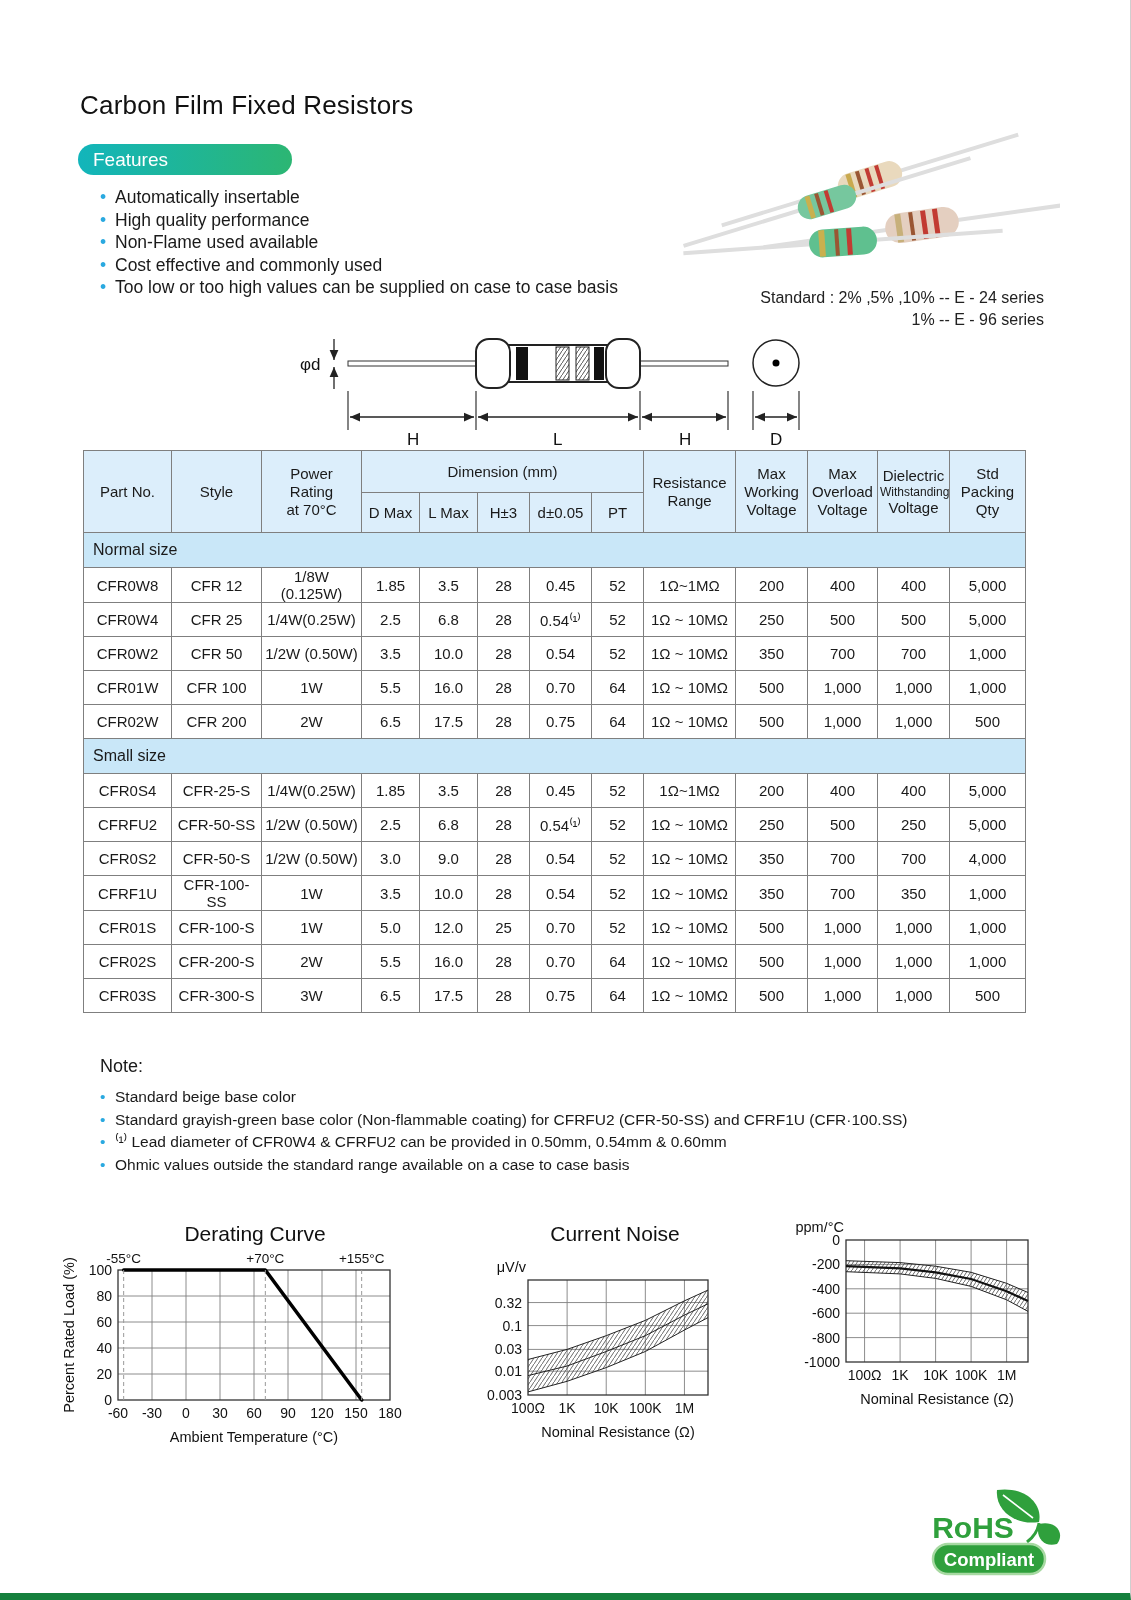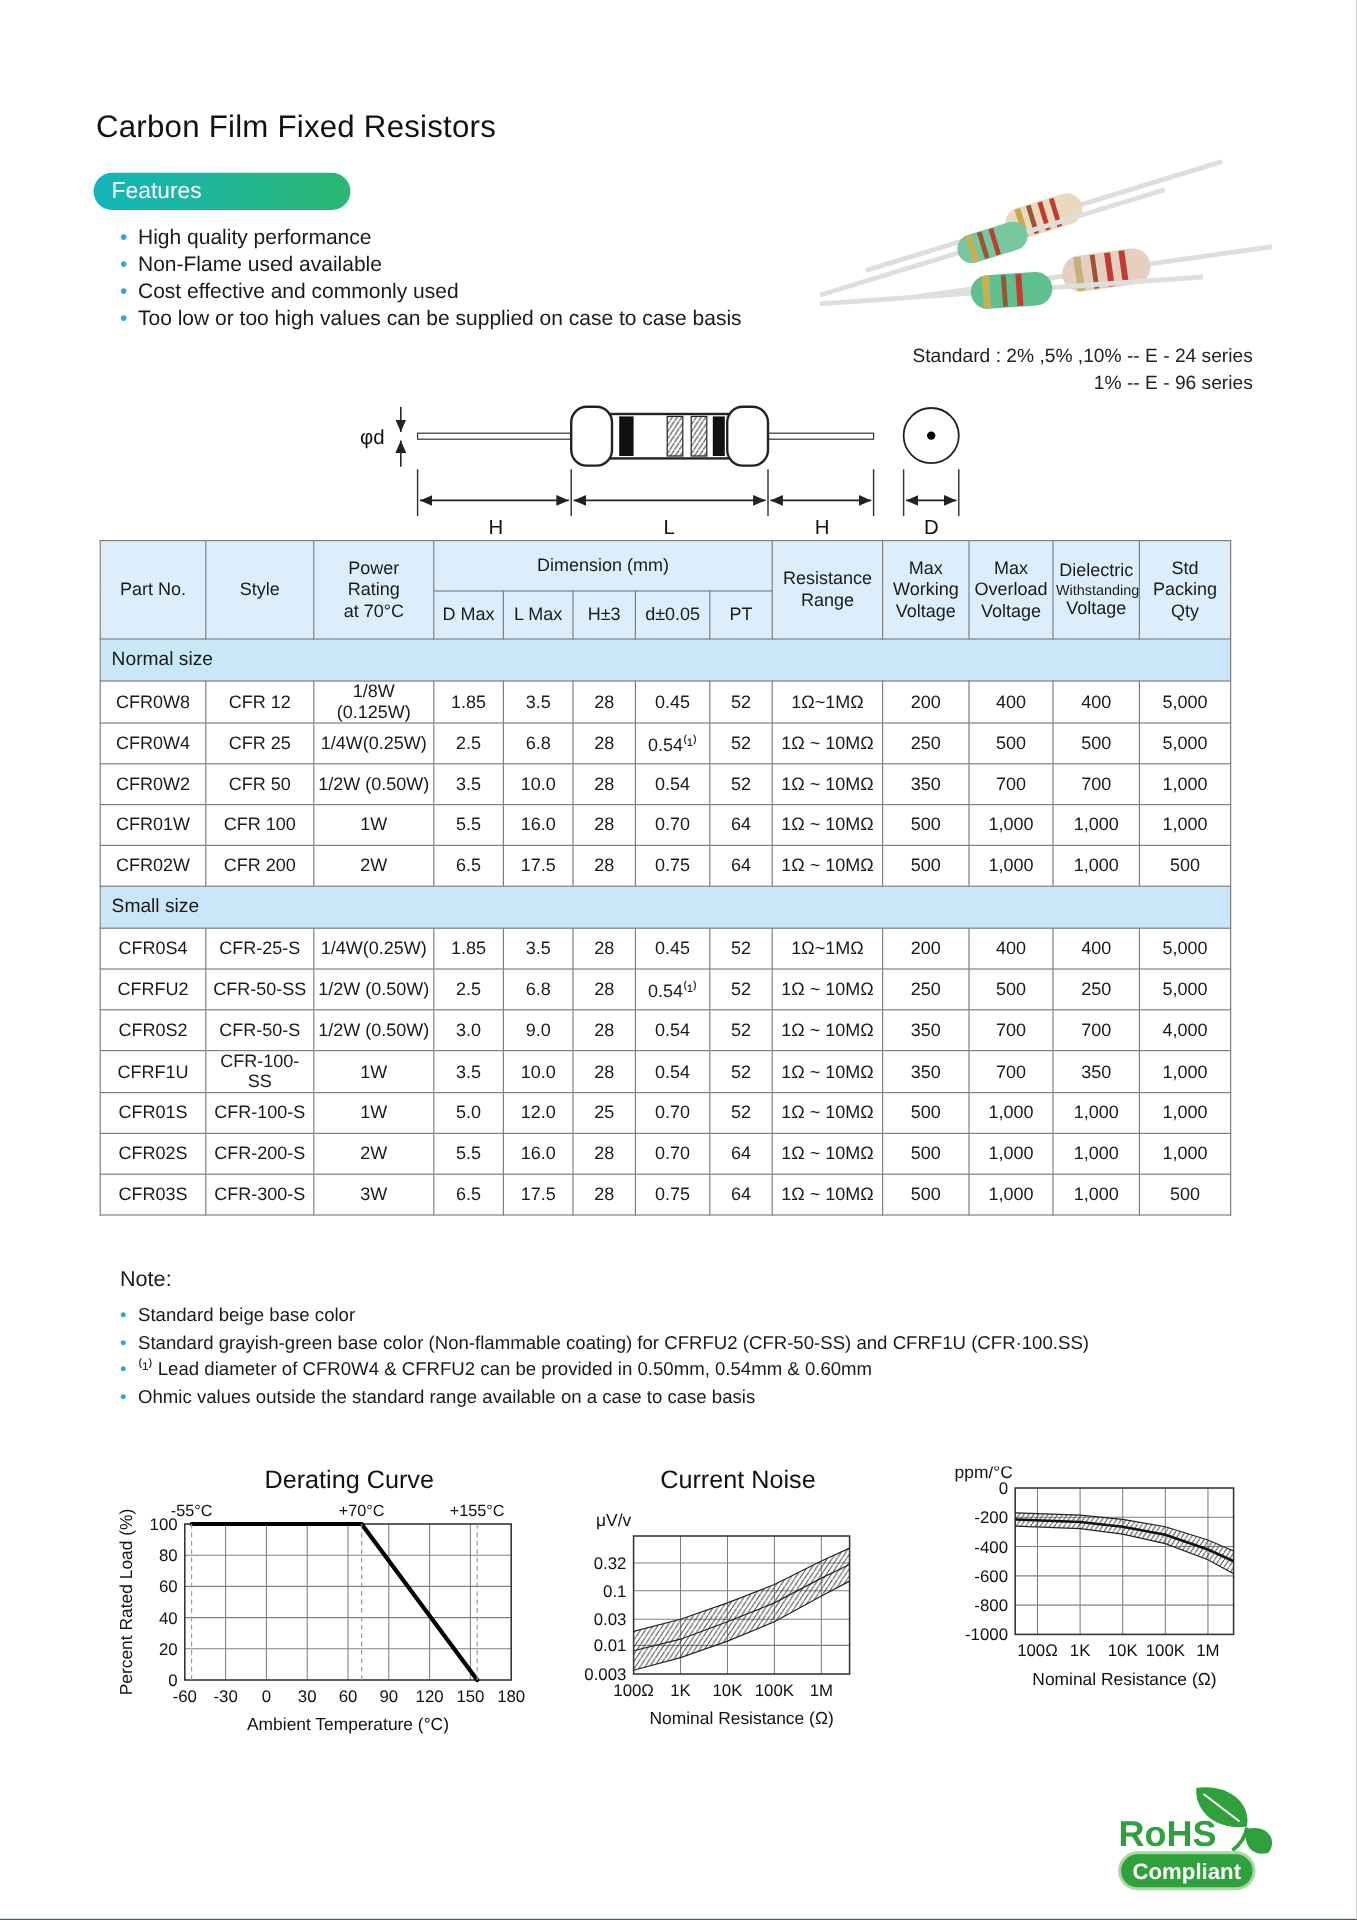--- a/index.html
+++ b/index.html
@@ -1,17 +1,17 @@
 <!DOCTYPE html>
 <html><head>
 <meta charset="utf-8">
 <style>
   html,body{margin:0;padding:0;background:#fff;}
   body{width:1131px;height:1600px;position:relative;font-family:"Liberation Sans",sans-serif;color:#1a1a1a;overflow:hidden;}
-  .page{position:absolute;inset:0;border-right:1px solid #cfcfcf;border-bottom:1px solid #15803d;background:#fff;}
+  .page{position:absolute;inset:0;border-right:1px solid #cfcfcf;border-bottom:7px solid #15803d;background:#fff;}
   .abs{position:absolute;}
   .page-title{left:80px;top:90px;font-size:26px;letter-spacing:.2px;color:#111;}
   .features-pill{left:78px;top:144px;width:214px;height:31px;border-radius:16px;
     background:linear-gradient(90deg,#12b5bb,#2cb673);color:#fff;font-size:19px;line-height:31px;padding-left:15px;box-sizing:border-box;}
   ul.dotlist{list-style:none;margin:0;padding:0;}
   ul.dotlist li{position:relative;padding-left:15px;}
   ul.dotlist li::before{content:"•";position:absolute;left:0;color:#2aa9e0;}
   .features-list{left:100px;top:189px;width:600px;font-size:17.5px;}
   .features-list li{margin-bottom:5px;line-height:17.5px;}
   .standard{left:700px;top:287px;width:344px;text-align:right;font-size:16px;line-height:22px;color:#222;}
@@ -44,20 +44,21 @@
 </head>
 <body>
 
 <div class="page">
 
   <div class="abs page-title">Carbon Film Fixed Resistors</div>
 
   <div class="abs features-pill">Features</div>
 
   <ul class="abs dotlist features-list" id="features-list">
+      <li>Automatically insertable</li>
       <li>High quality performance</li>
       <li>Non-Flame used available</li>
       <li>Cost effective and commonly used</li>
       <li>Too low or too high values can be supplied on case to case basis</li>
     </ul>
 
   <svg class="abs photo" viewBox="0 0 385 160">
     <g transform="translate(195,50) rotate(-17)">
       <rect x="-155" y="-2" width="310" height="4" fill="#dedede"></rect>
       <rect x="-33" y="-13" width="66" height="26" rx="13" fill="#e9d9bd"></rect>
@@ -371,21 +372,21 @@
   <div class="abs note">
     <div class="note-heading">Note:</div>
     <ul class="dotlist note-list" id="note-list">
         <li>Standard beige base color</li>
         <li>Standard grayish-green base color (Non-flammable coating) for CFRFU2 (CFR-50-SS) and CFRF1U (CFR·100.SS)</li>
         <li>⁽¹⁾ Lead diameter of CFR0W4 &amp; CFRFU2 can be provided in 0.50mm, 0.54mm &amp; 0.60mm</li>
         <li>Ohmic values outside the standard range available on a case to case basis</li>
       </ul>
   </div>
 
-  <div class="chart" style="left:60px;top:1222px;width:350px;margin-left:36px;">
+  <div class="chart" style="left:60px;top:1222px;width:350px;">
     <div class="chart-title">Derating Curve</div>
     <svg width="350" height="230">
         <defs>
           <pattern id="hatch0" width="4" height="6" patternUnits="userSpaceOnUse">
             <line x1="0" y1="6" x2="4" y2="0" stroke="#444" stroke-width="0.8"></line>
           </pattern>
         </defs>
         <text x="58" y="168" text-anchor="middle" class="tick">-60</text>
         <line x1="92" y1="20" x2="92" y2="150" stroke="#808080" stroke-width="0.9"></line>
         <text x="92" y="168" text-anchor="middle" class="tick">-30</text>

